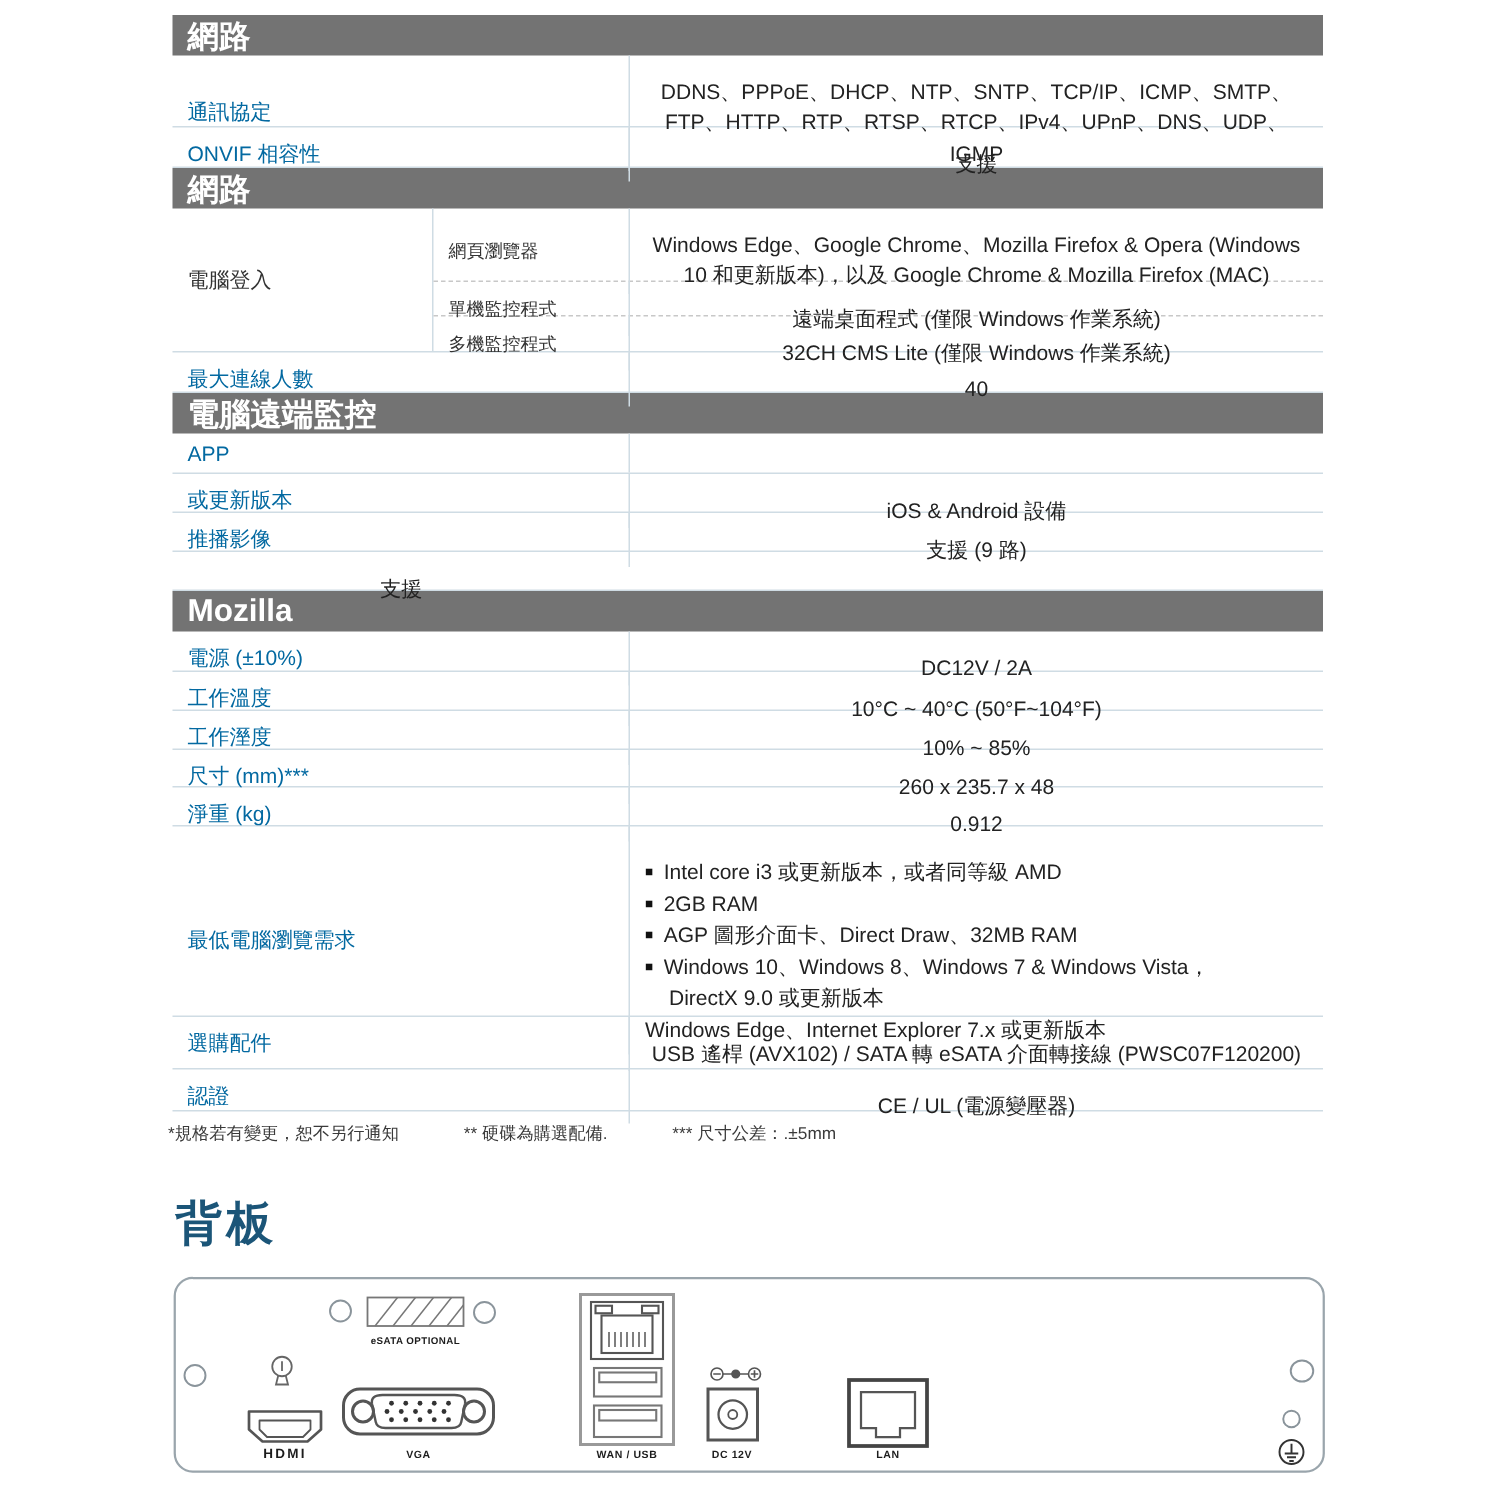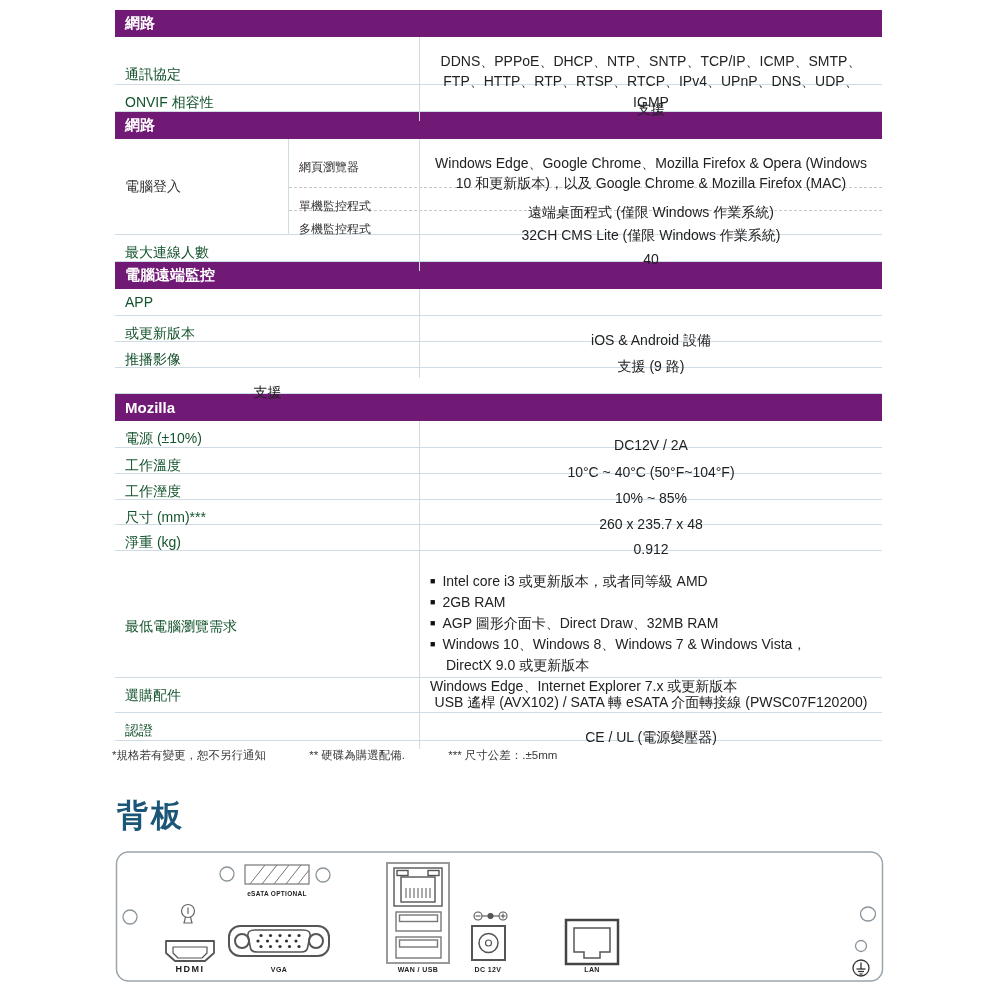--- a/index.html
+++ b/index.html
@@ -1,26 +1,26 @@
 <!DOCTYPE html>
 <html><head>
 <meta charset="utf-8">
 <style>
   html,body { margin:0; padding:0; background:#ffffff; }
   body { width:1000px; height:1000px; font-family:"Liberation Sans","DejaVu Sans",sans-serif; color:#333; }
   .sheet { position:relative; width:1000px; height:1000px; overflow:hidden; }
 
   .spec { position:absolute; left:115px; top:10px; width:767px; }
 
-  .sec-header { height:27px; background:#701a75; color:#ffffff; font-weight:bold;
-    font-size:15px; display:flex; align-items:center; padding-left:10px; box-sizing:border-box; }
+  .sec-header { height:27px; background:#737373; color:#ffffff; font-weight:bold;
+    font-size:21px; display:flex; align-items:center; padding-left:10px; box-sizing:border-box; }
 
   .row { display:grid; grid-template-columns:305px 1fr; border-bottom:1px solid #CFDCE4; box-sizing:border-box; }
   .cell { display:flex; align-items:center; box-sizing:border-box; font-size:14px; }
-  .label { padding-left:10px; border-right:1px solid #CFDCE4; color:#14532d; }
+  .label { padding-left:10px; border-right:1px solid #CFDCE4; color:#0369a1; }
   .value { justify-content:center; text-align:center; padding:2px 10px; line-height:1.45; color:#222;margin-top:12px; }
 
   .group-row { display:grid; grid-template-columns:174px 1fr; border-bottom:1px solid #CFDCE4; box-sizing:border-box; }
   .group-label { padding-left:10px; display:flex; align-items:center; border-right:1px solid #CFDCE4; font-size:14px; box-sizing:border-box; }
   .subrow { display:grid; grid-template-columns:131px 1fr; box-sizing:border-box; }
   .subrow:not(:last-child) { border-bottom:1px dashed #C8C8C8; }
   .sublabel { padding-left:10px; border-right:1px solid #CFDCE4; display:flex; align-items:center; font-size:12px; box-sizing:border-box; }
 
   .req { display:block; text-align:left; padding:8px 6px 6px 10px; }
   .bline { display:flex; align-items:flex-start; line-height:21px; font-size:14px; }

